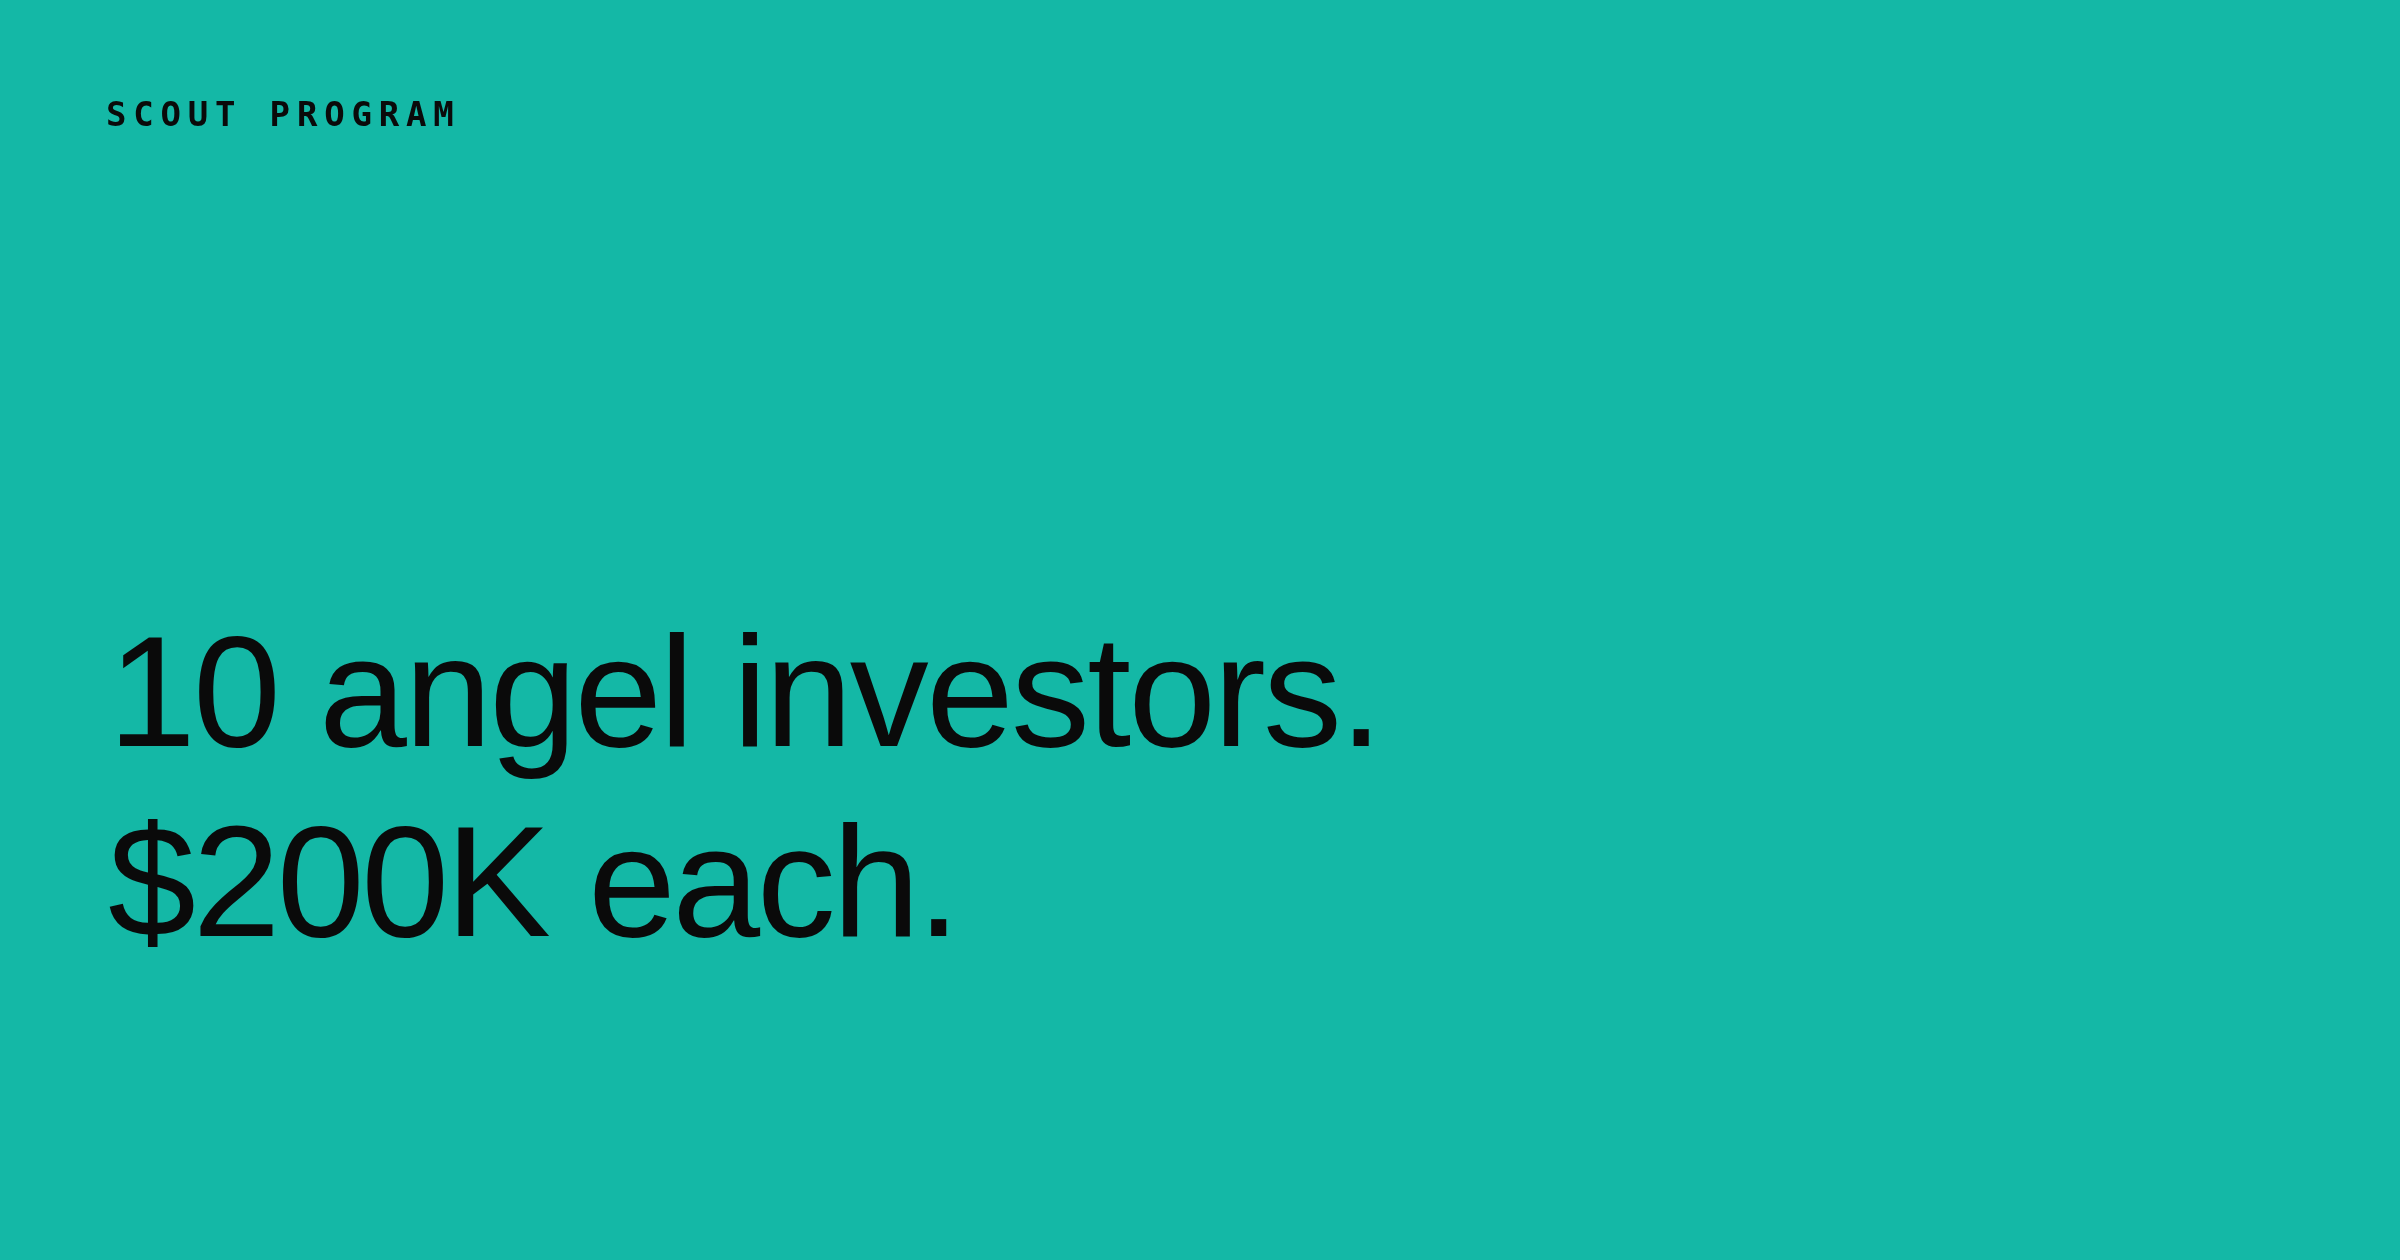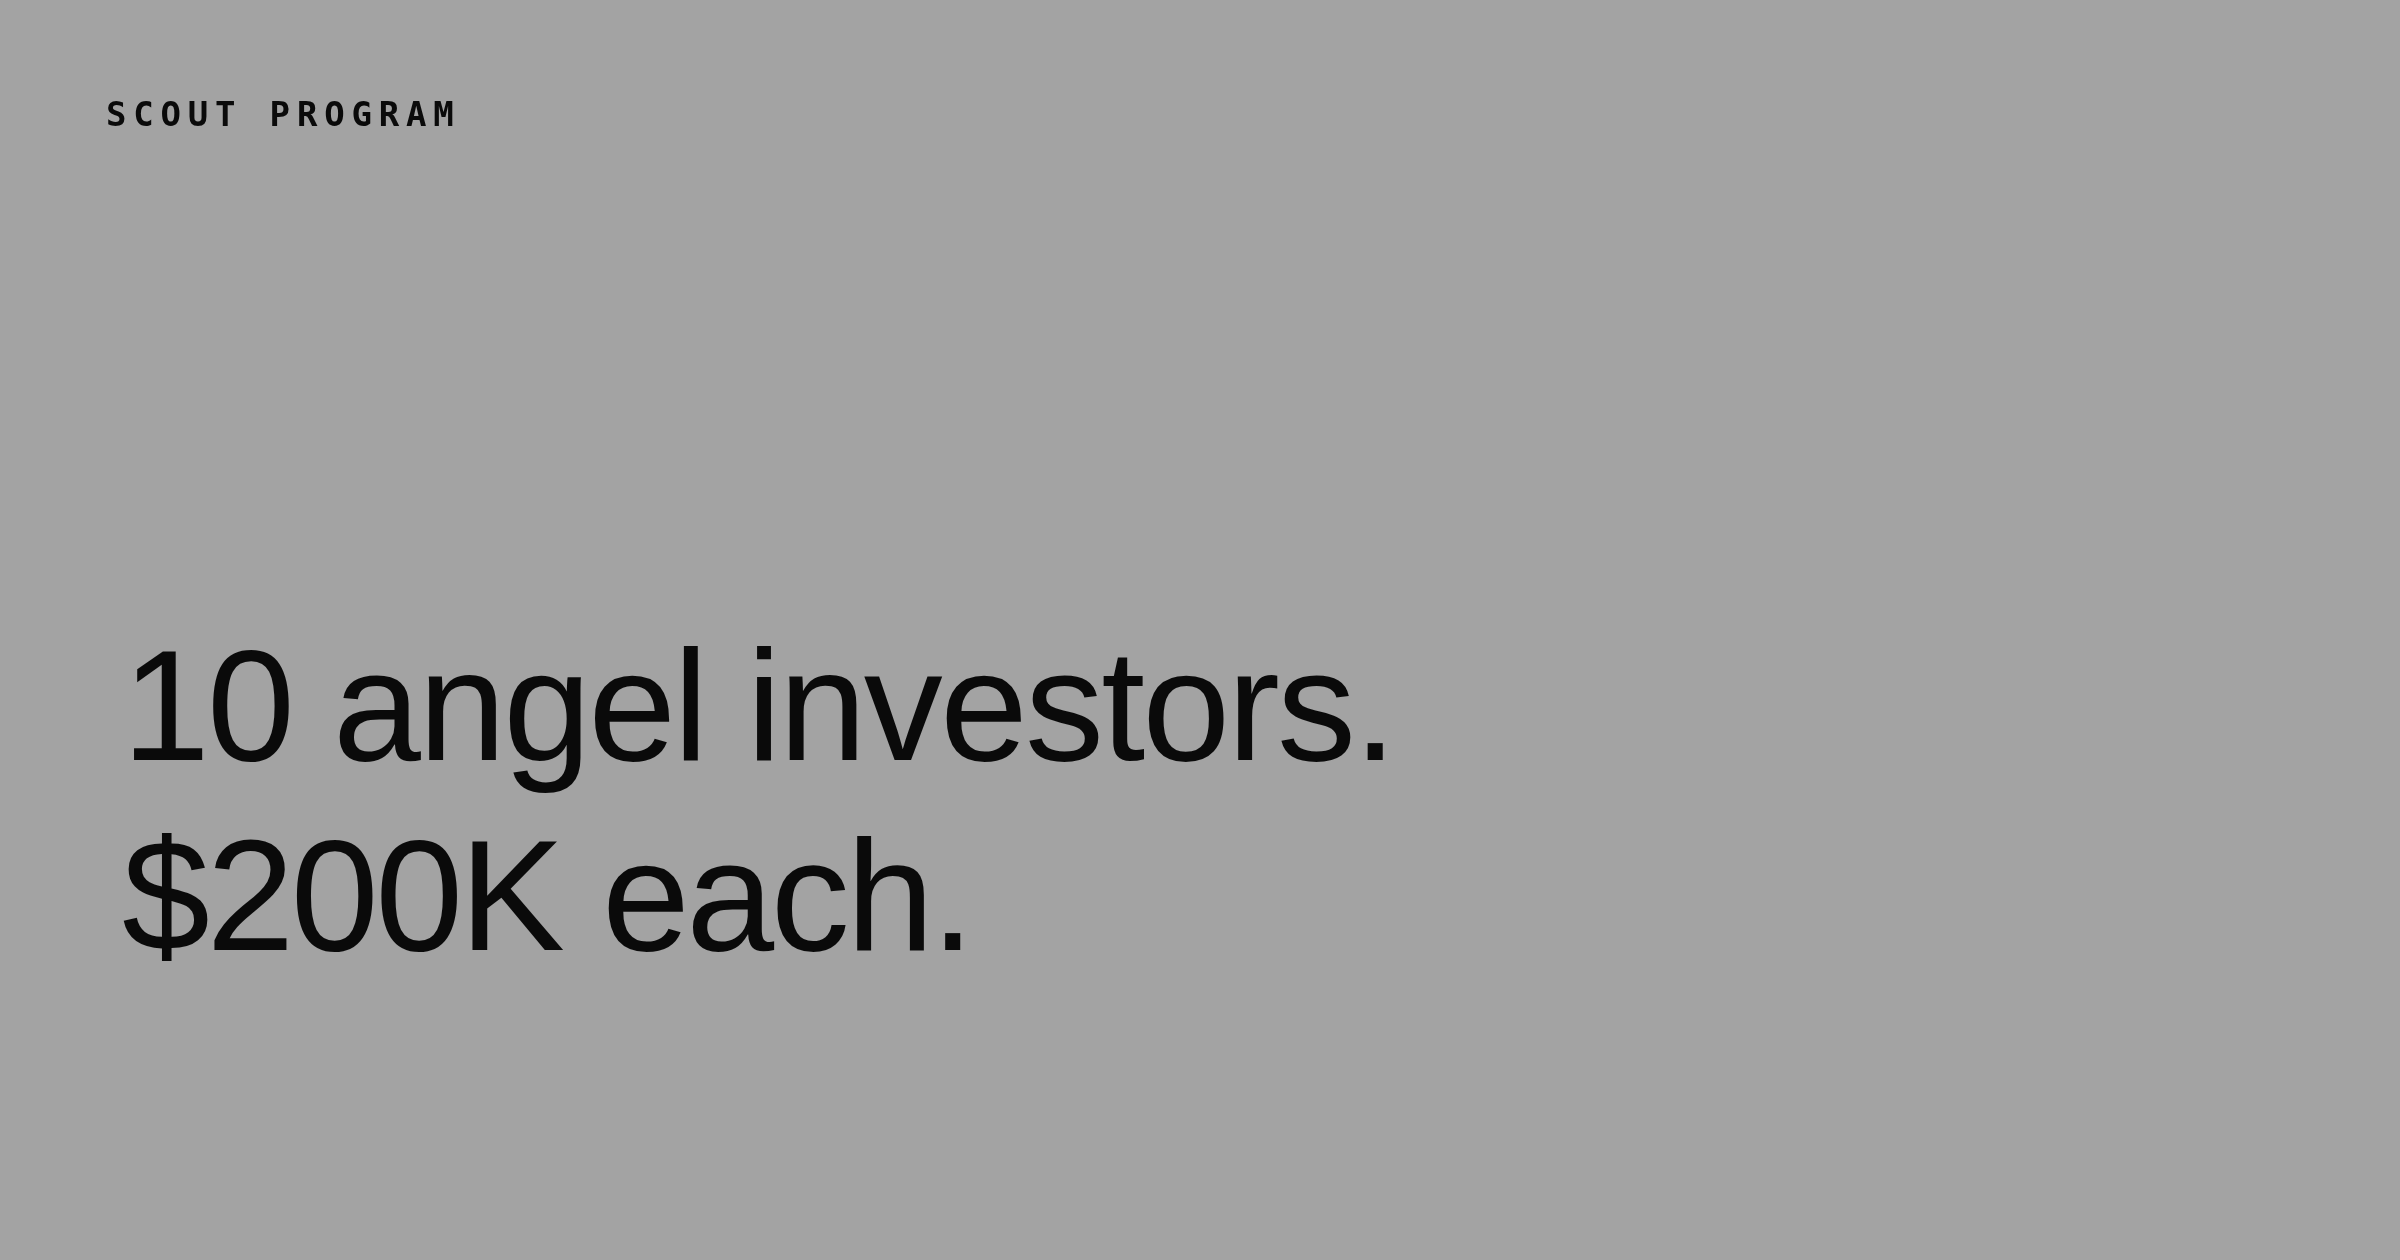--- a/index.html
+++ b/index.html
@@ -38,21 +38,21 @@
     color: #0a0a0a;
     white-space: nowrap;
     user-select: none;
   }
 
   
   .headline {
     position: absolute;
     left: 104px;
     top: 592px;
-    margin: 18px;
+    margin: 4px;
     width: 2200px;
     color: #0a0a0a;
     font-family: "Liberation Sans", "DejaVu Sans", sans-serif;
     font-size: 158px;
     font-weight: 400;
     line-height: 190px;
     letter-spacing: -0.018em;
     white-space: nowrap;
   }
 
@@ -62,21 +62,21 @@
   }
 
   
   .headline .hl-line.line-2 {
     letter-spacing: -0.022em;
   }
 </style>
 </head>
 <body>
 
-<div class="slide" style="background: #a3a3a3;">
+<div class="slide" style="background: #14b8a6;">
 
   <div class="eyebrow" style="color: rgb(10, 10, 10);">SCOUT PROGRAM</div>
 
   <div class="headline" style="color: rgb(10, 10, 10);">
     <span class="hl-line line-1">10 angel investors.</span>
     <span class="hl-line line-2">$200K each.</span>
   </div>
 
 </div>
 

